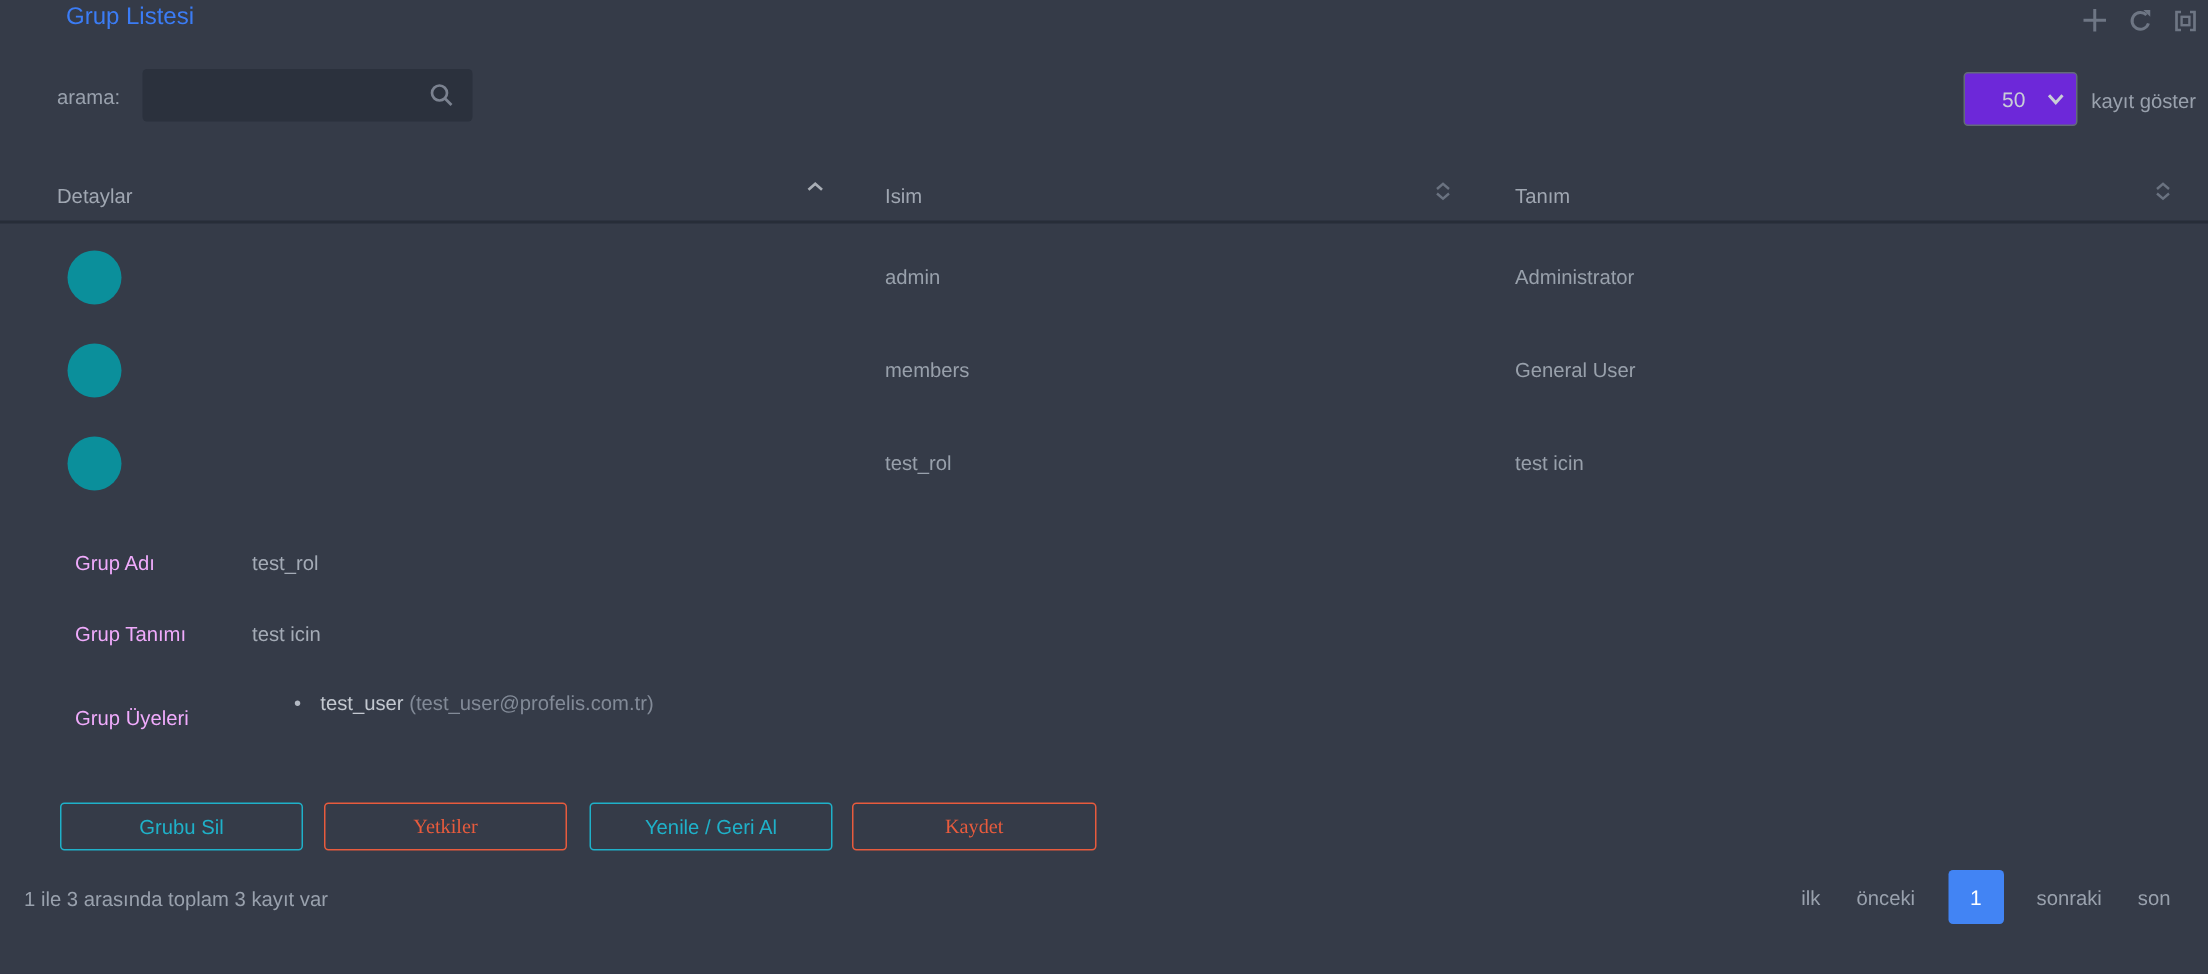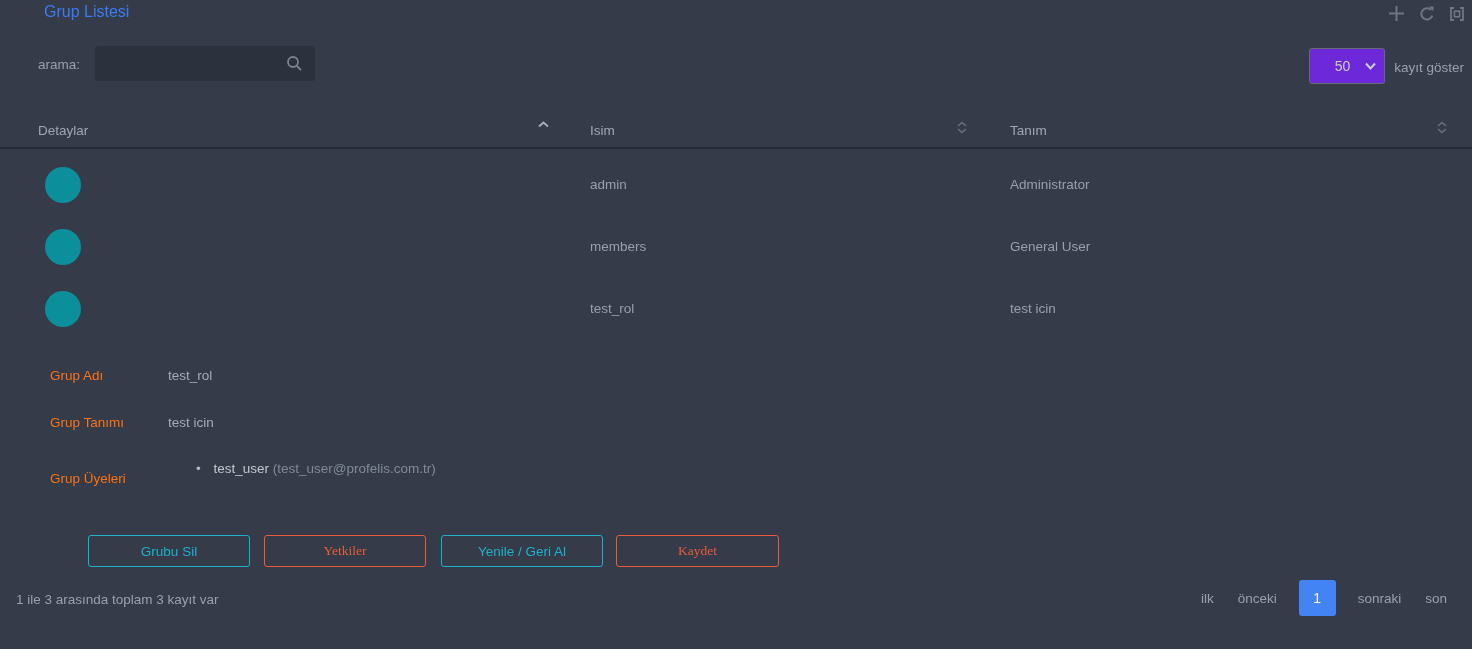--- a/index.html
+++ b/index.html
@@ -25,30 +25,30 @@
   .pagesize-chevron { margin-right:8px; display:flex; }
   .pagesize-label { right:8px; top:60px; font-size:13.5px; color:#99a1ad; }
 
   .thead { left:0; top:110px; width:1472px; height:39px; border-bottom:2px solid #272d38; }
   .th { position:absolute; top:13px; font-size:13.5px; color:#a0a7b2; cursor:pointer; }
   .sort { position:absolute; top:11px; display:flex; flex-direction:column; align-items:center; gap:1px; cursor:pointer; }
 
   .row-circle { width:36px; height:36px; border-radius:50%; background:#0b8f9b; cursor:pointer; }
   .cell { position:absolute; font-size:13.5px; color:#98a0ab; }
 
-  .dlabel { position:absolute; font-size:13.5px; color:#f97316; }
+  .dlabel { position:absolute; font-size:13.5px; color:#f0abfc; }
   .dvalue { position:absolute; font-size:13.5px; color:#a4abb6; }
   .member-line { position:absolute; left:196px; top:461px; font-size:13.5px; }
   .member-bullet { color:#b3b9c3; margin-right:9px; }
   .member-name { color:#c3c8d0; }
   .member-email { color:#828a97; }
 
   .btn { position:absolute; top:535px; height:32px; background:transparent; border-radius:3px; border:1px solid;
     font-size:13.5px; display:flex; align-items:center; justify-content:center; cursor:pointer;
-    font-family:"Liberation Sans", sans-serif;margin-left:48px; }
+    font-family:"Liberation Sans", sans-serif; }
   .btn-teal { border-color:#1fb1c9; color:#1fb1c9; }
   .btn-orange { border-color:#e85b3d; color:#e85b3d;font-family:Liberation Serif, serif; }
 
   .foot-info { left:16px; top:592px; font-size:13.5px; color:#99a1ad; }
   .pager { position:absolute; right:13px; top:580px; height:36px; display:flex; align-items:center; gap:0; }
   .pg-link { font-size:13.5px; color:#99a1ad; padding:0 12px; cursor:pointer; }
   .pg-current { width:37px; height:36px; margin:0 10px; background:#4284f4; border-radius:3px; color:#fff;
     font-size:14px; display:flex; align-items:center; justify-content:center; cursor:pointer; }
 </style>
 </head>

